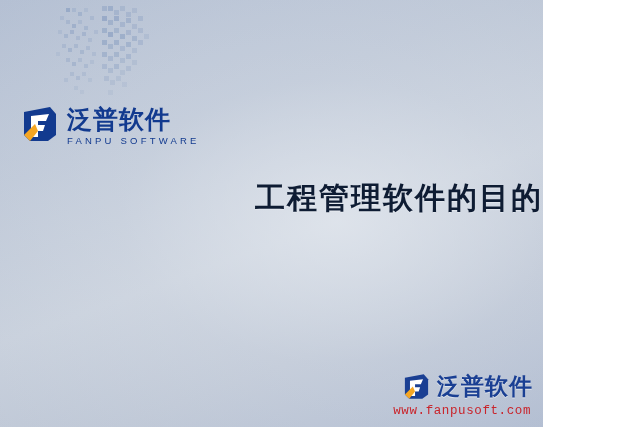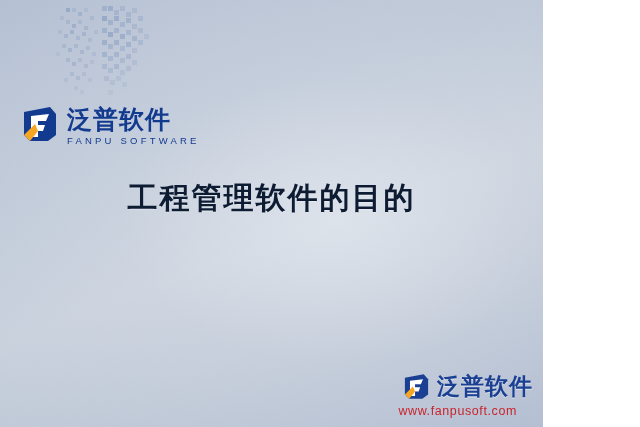--- a/index.html
+++ b/index.html
@@ -71,21 +71,21 @@
     letter-spacing: 3.2px;
     margin-top: 3px;
   }
 
   
   .main-title {
     position: absolute;
     left: 0;
     top: 178px;
     width: 100%;
-    text-align: center;
+    text-align: right;
     font-size: 30px;
     font-weight: bold;
     color: #0e1c33;
     letter-spacing: 2px;
     text-shadow: 0 1px 1px rgba(255,255,255,0.35);
   }
 
   
   .wm {
     position: absolute;
@@ -110,22 +110,22 @@
     font-weight: bold;
     color: #1a3f93;
     letter-spacing: 1px;
     text-shadow: 0 1px 0 rgba(255,255,255,0.5);
   }
   .wm-url {
     font-size: 12.5px;
     color: #c9242b;
     letter-spacing: 0.6px;
     margin-top: 2px;
-    margin-right: 16px;
-    font-family: Liberation Sans, sans-serif;
+    margin-right: 2px;
+    font-family: Liberation Mono, monospace;
   }
 </style>
 </head>
 <body>
 
 <div class="slide">
 
   <svg class="pixel-art" viewBox="0 0 116 92">
     <g fill="#7f97bd">
       <rect x="16" y="2" width="4" height="4"></rect>

